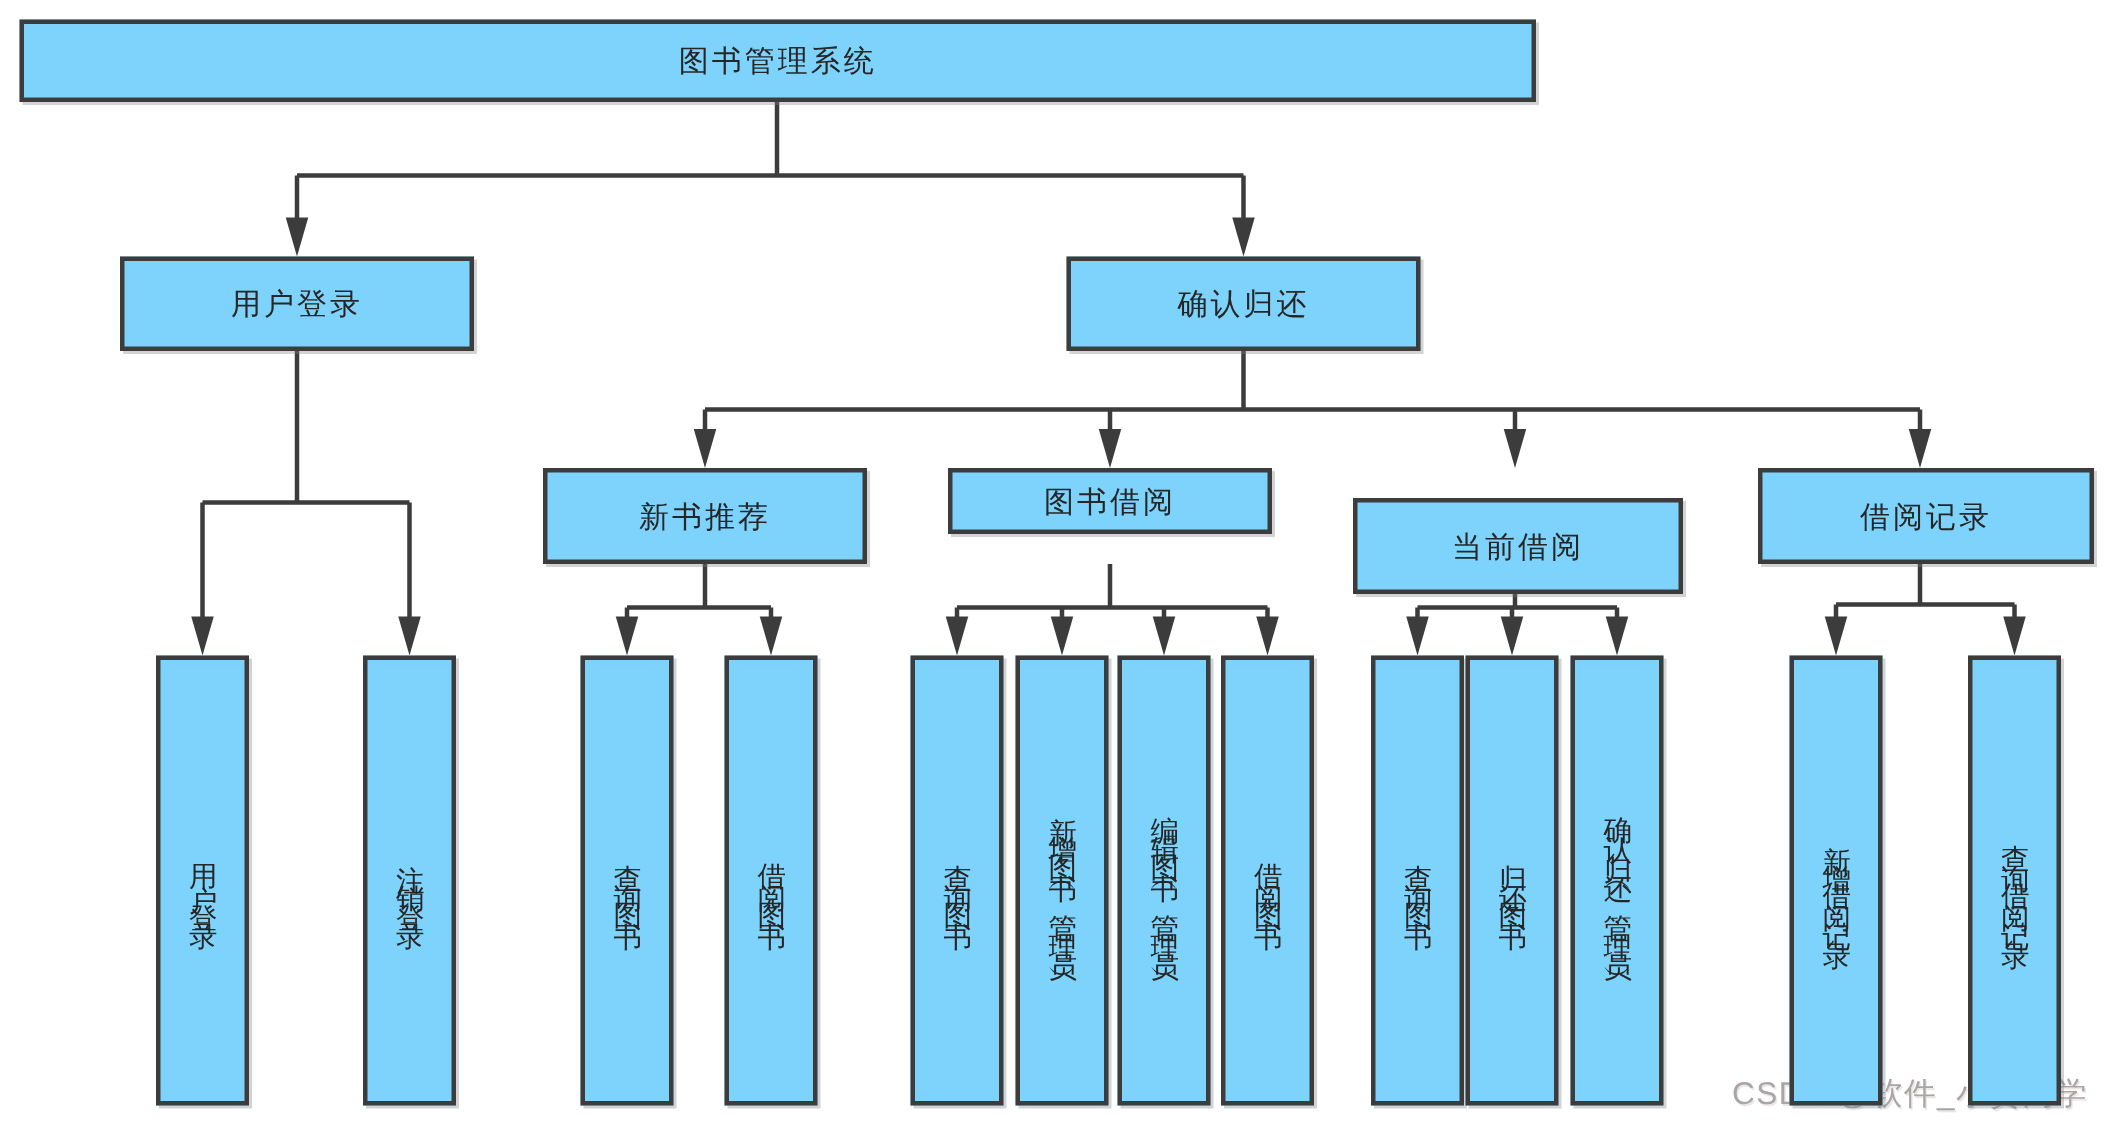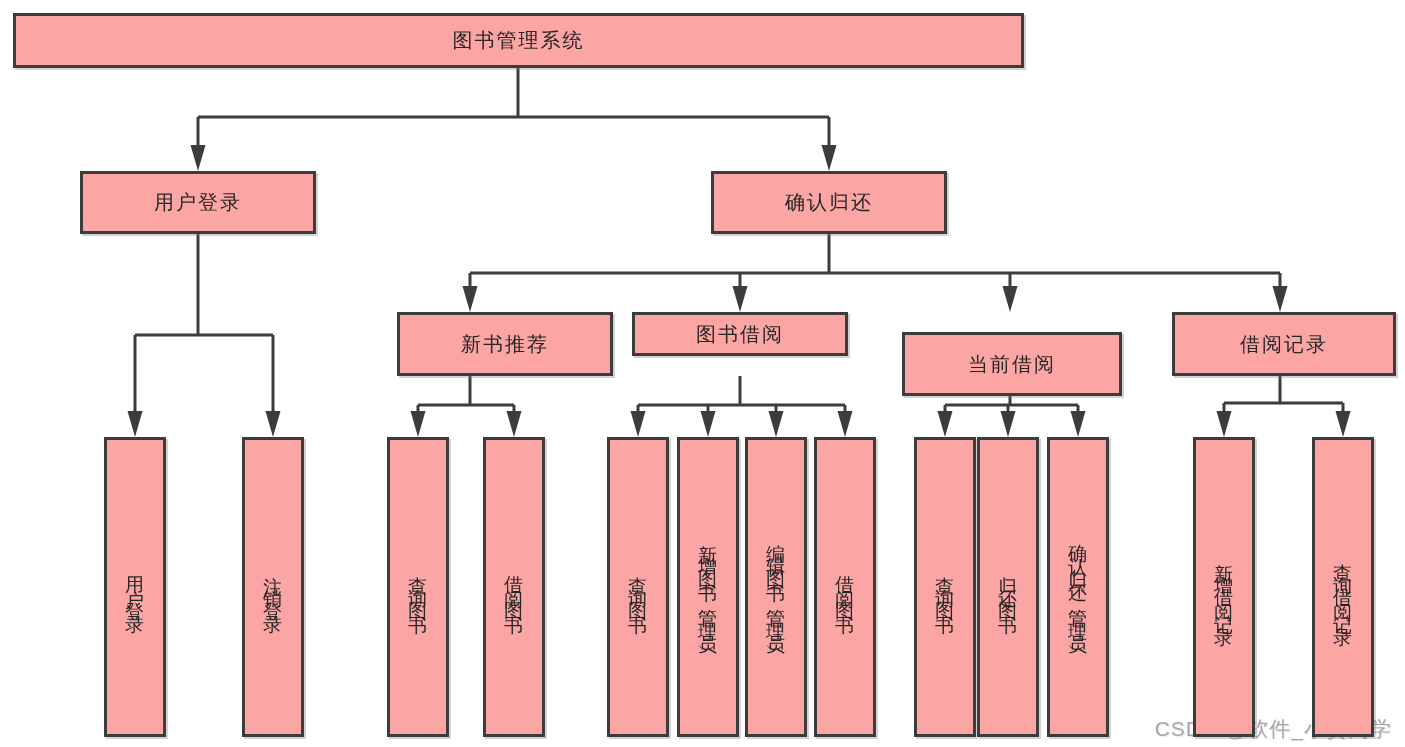--- a/index.html
+++ b/index.html
@@ -16,21 +16,21 @@
     overflow: hidden;
   }
   #connector-layer {
     position: absolute;
     left: 0;
     top: 0;
   }
   .node {
     position: absolute;
     box-sizing: border-box;
-    background: #fca5a5;
+    background: #7dd3fc;
     border: 3px solid #3c3c3c;
     box-shadow: 2px 2px 0 rgba(130,130,130,0.35);
     display: flex;
     align-items: center;
     justify-content: center;
     text-align: center;
   }
   .node-label {
     color: #262626;
     font-size: 20px;
@@ -86,21 +86,21 @@
   <div class="watermark">CSDN @软件_小贺同学</div>
 <div class="node" style="left: 13px; top: 13px; width: 1011px; height: 55px;">
       <span class="node-label">图书管理系统</span>
     </div>
     <div class="node" style="left: 80px; top: 171px; width: 236px; height: 63px;">
       <span class="node-label">用户登录</span>
     </div>
     <div class="node" style="left: 711px; top: 171px; width: 236px; height: 63px;">
       <span class="node-label">确认归还</span>
     </div>
-    <div class="node" style="left: 362px; top: 312px; width: 216px; height: 64px; margin-left: 35px;">
+    <div class="node" style="left: 362px; top: 312px; width: 216px; height: 64px;">
       <span class="node-label">新书推荐</span>
     </div>
     <div class="node" style="left: 632px; top: 312px; width: 216px; height: 44px;">
       <span class="node-label">图书借阅</span>
     </div>
     <div class="node" style="left: 902px; top: 312px; width: 220px; height: 64px; margin-top: 20px;">
       <span class="node-label">当前借阅</span>
     </div>
     <div class="node" style="left: 1172px; top: 312px; width: 224px; height: 64px;">
       <span class="node-label">借阅记录</span>

